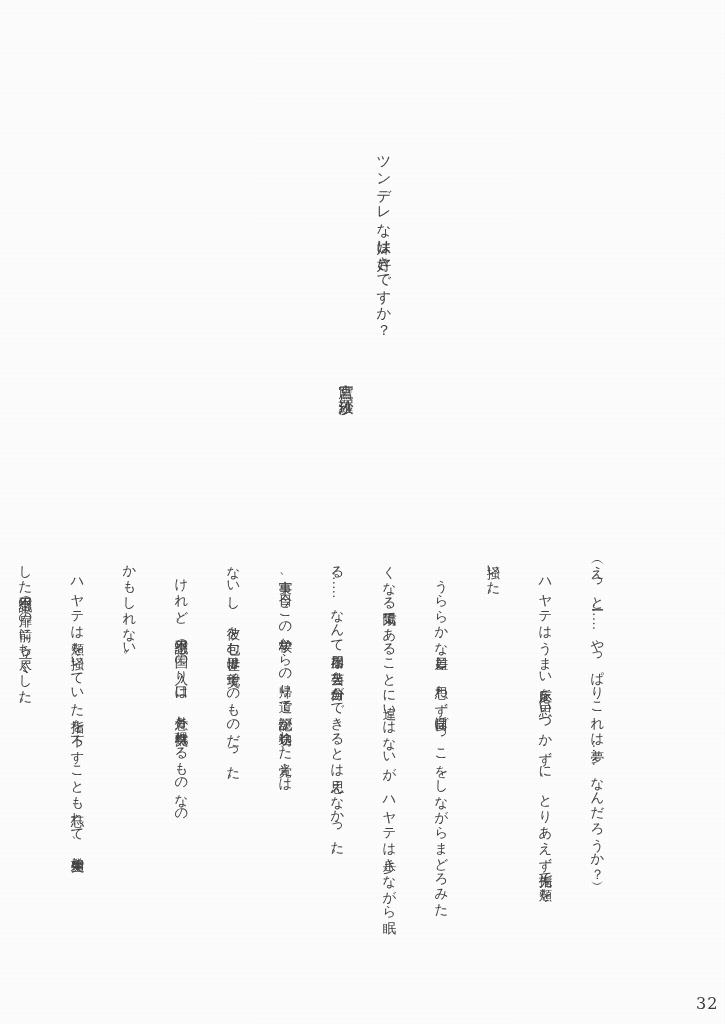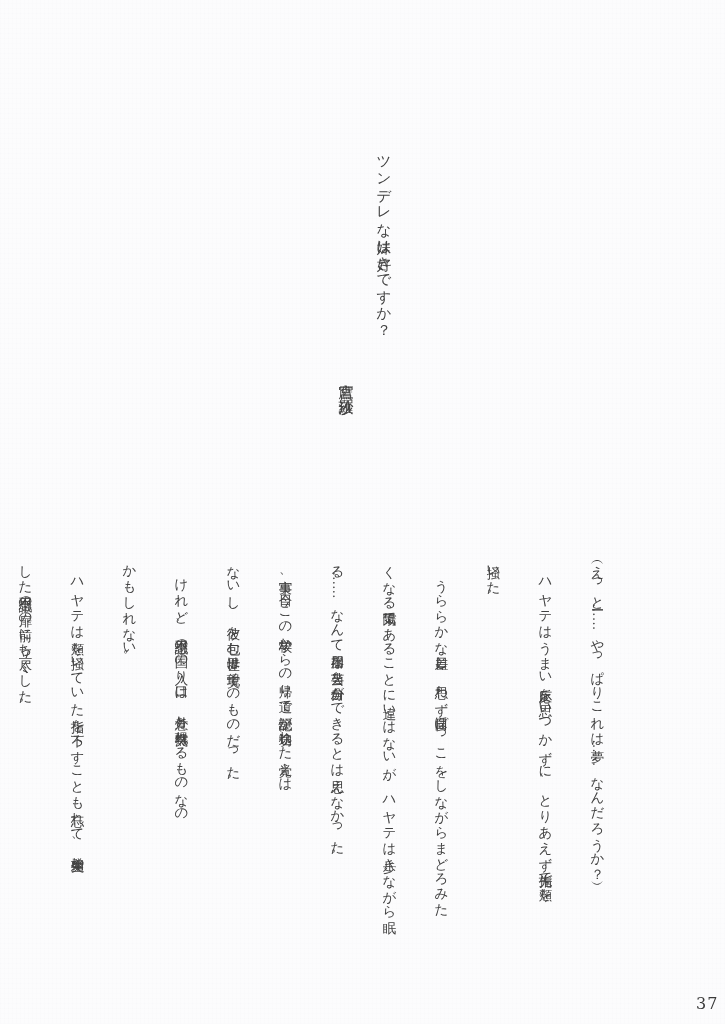--- a/index.html
+++ b/index.html
@@ -96,15 +96,15 @@
     
     
     
     
     
     
     
     
   </div>
 
-  <div class="page-number">37</div>
+  <div class="page-number">32</div>
 
 </div>
 
 </body></html>

